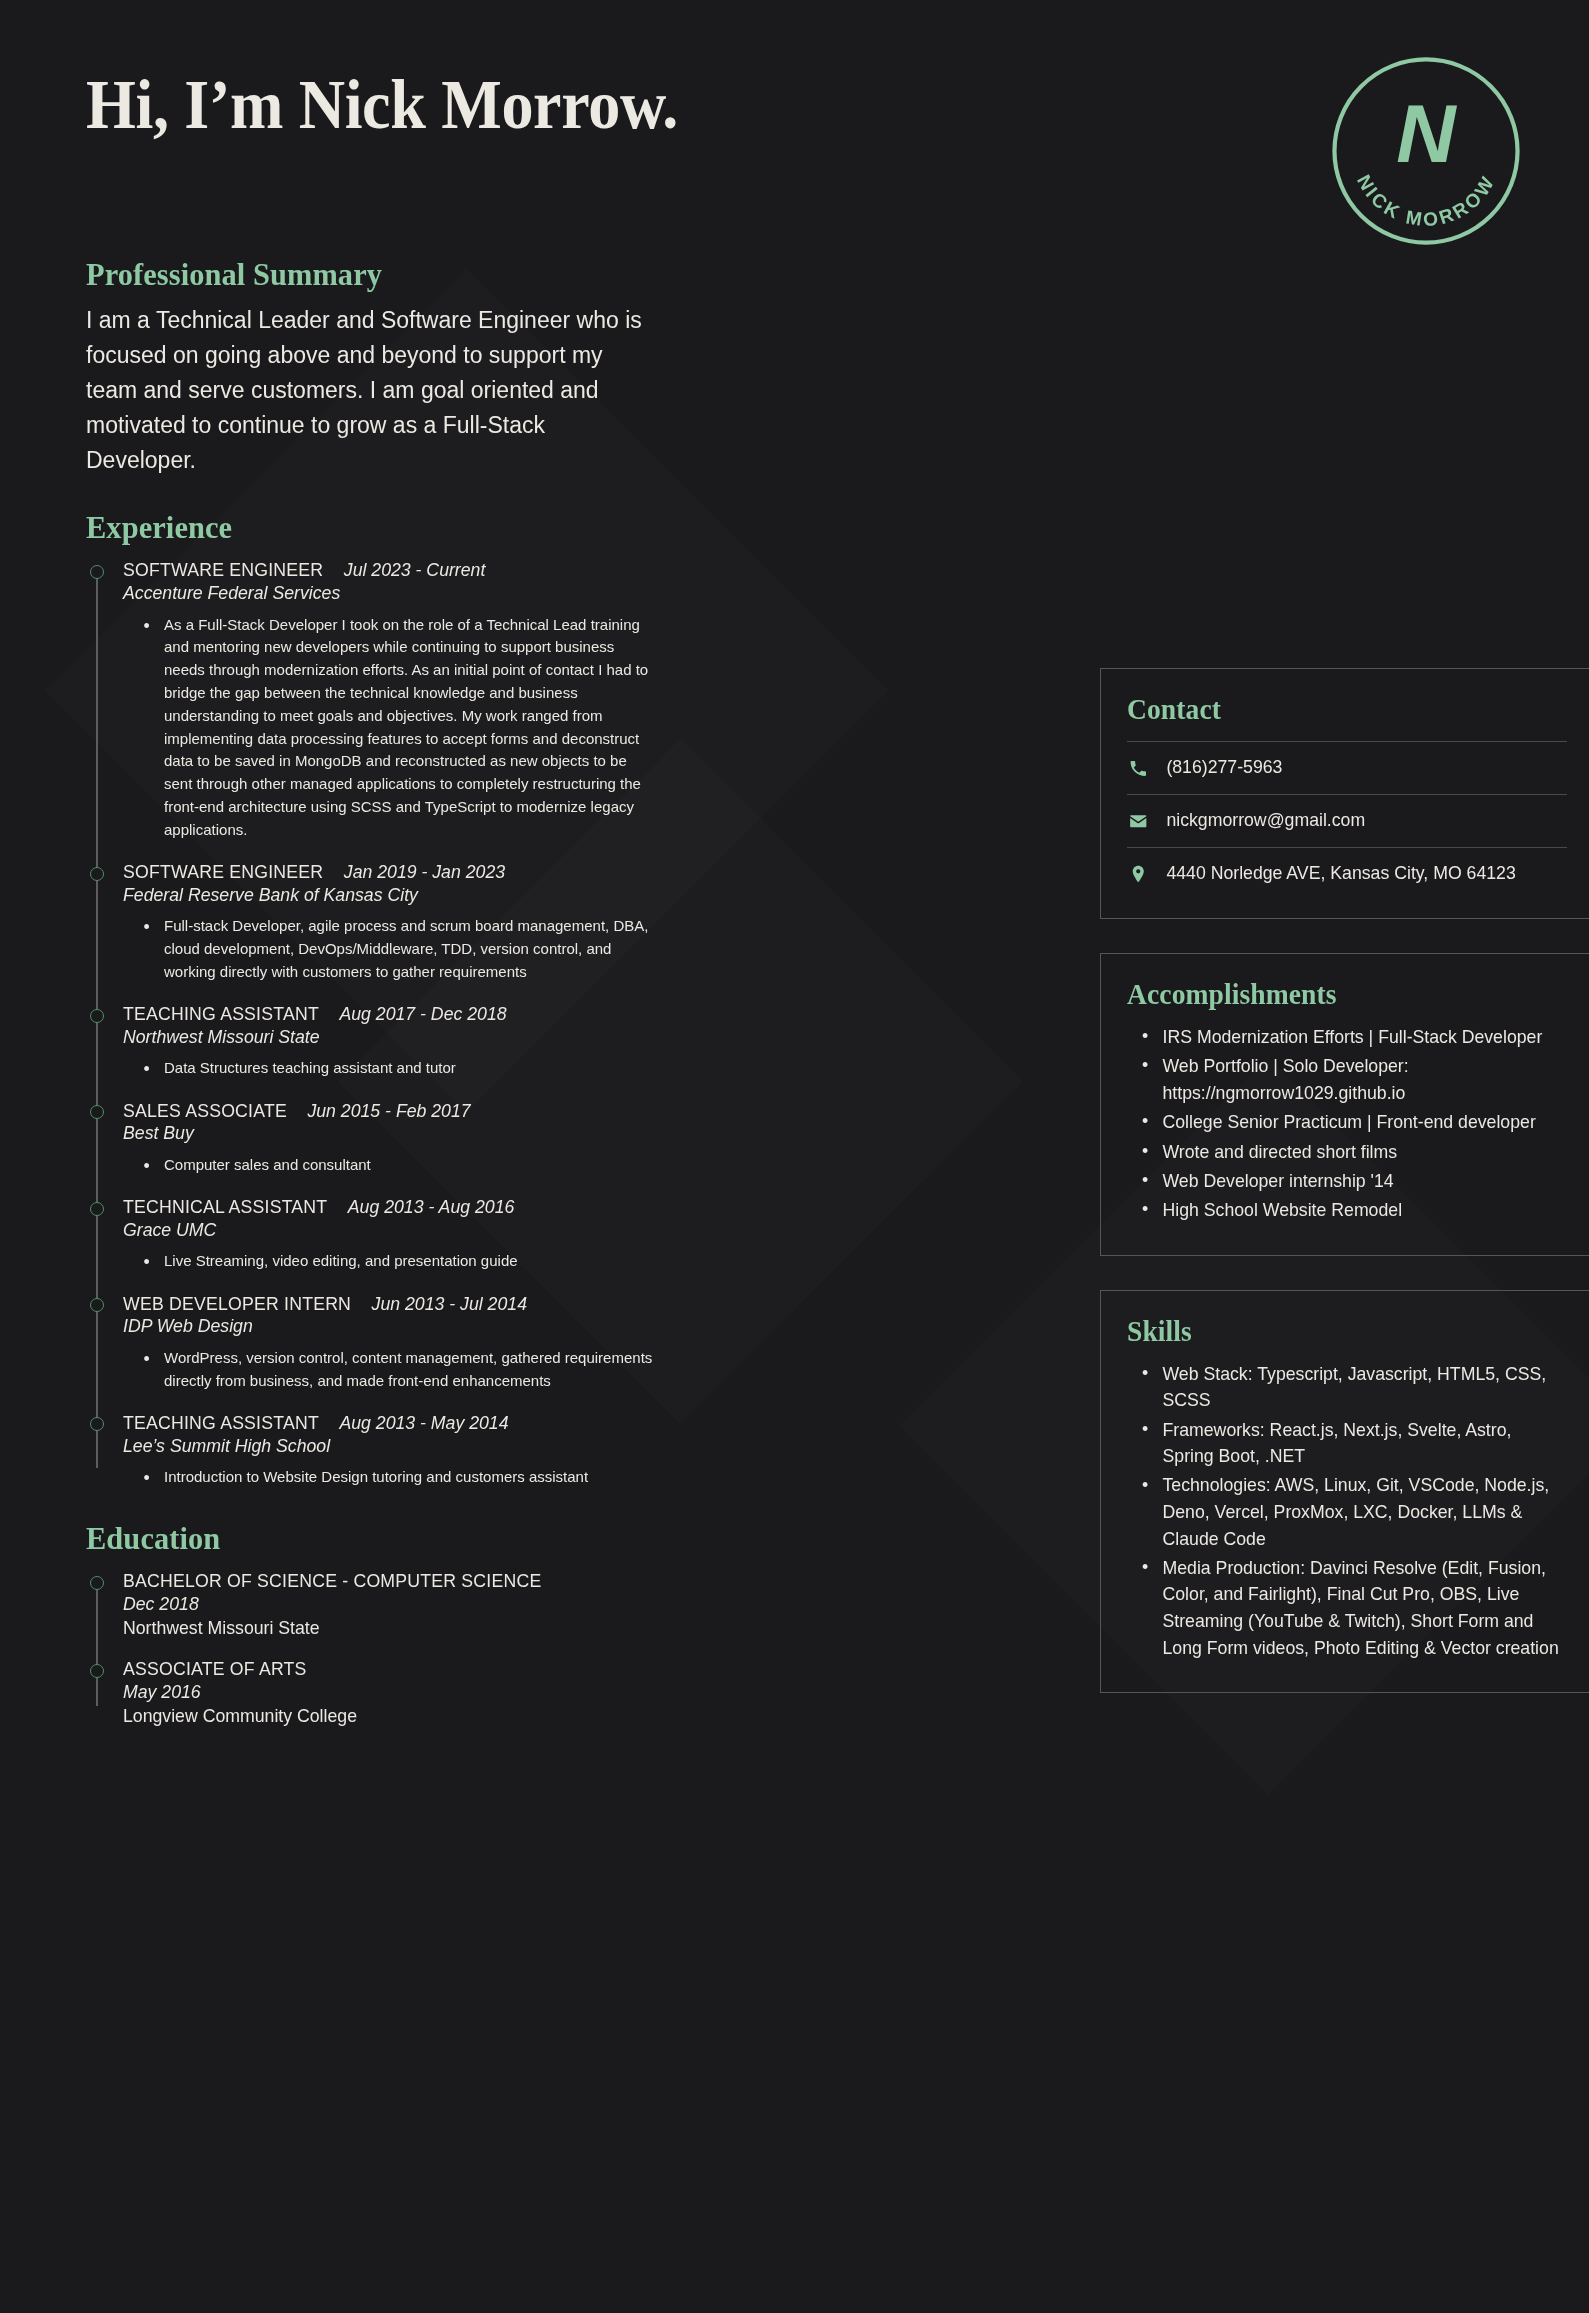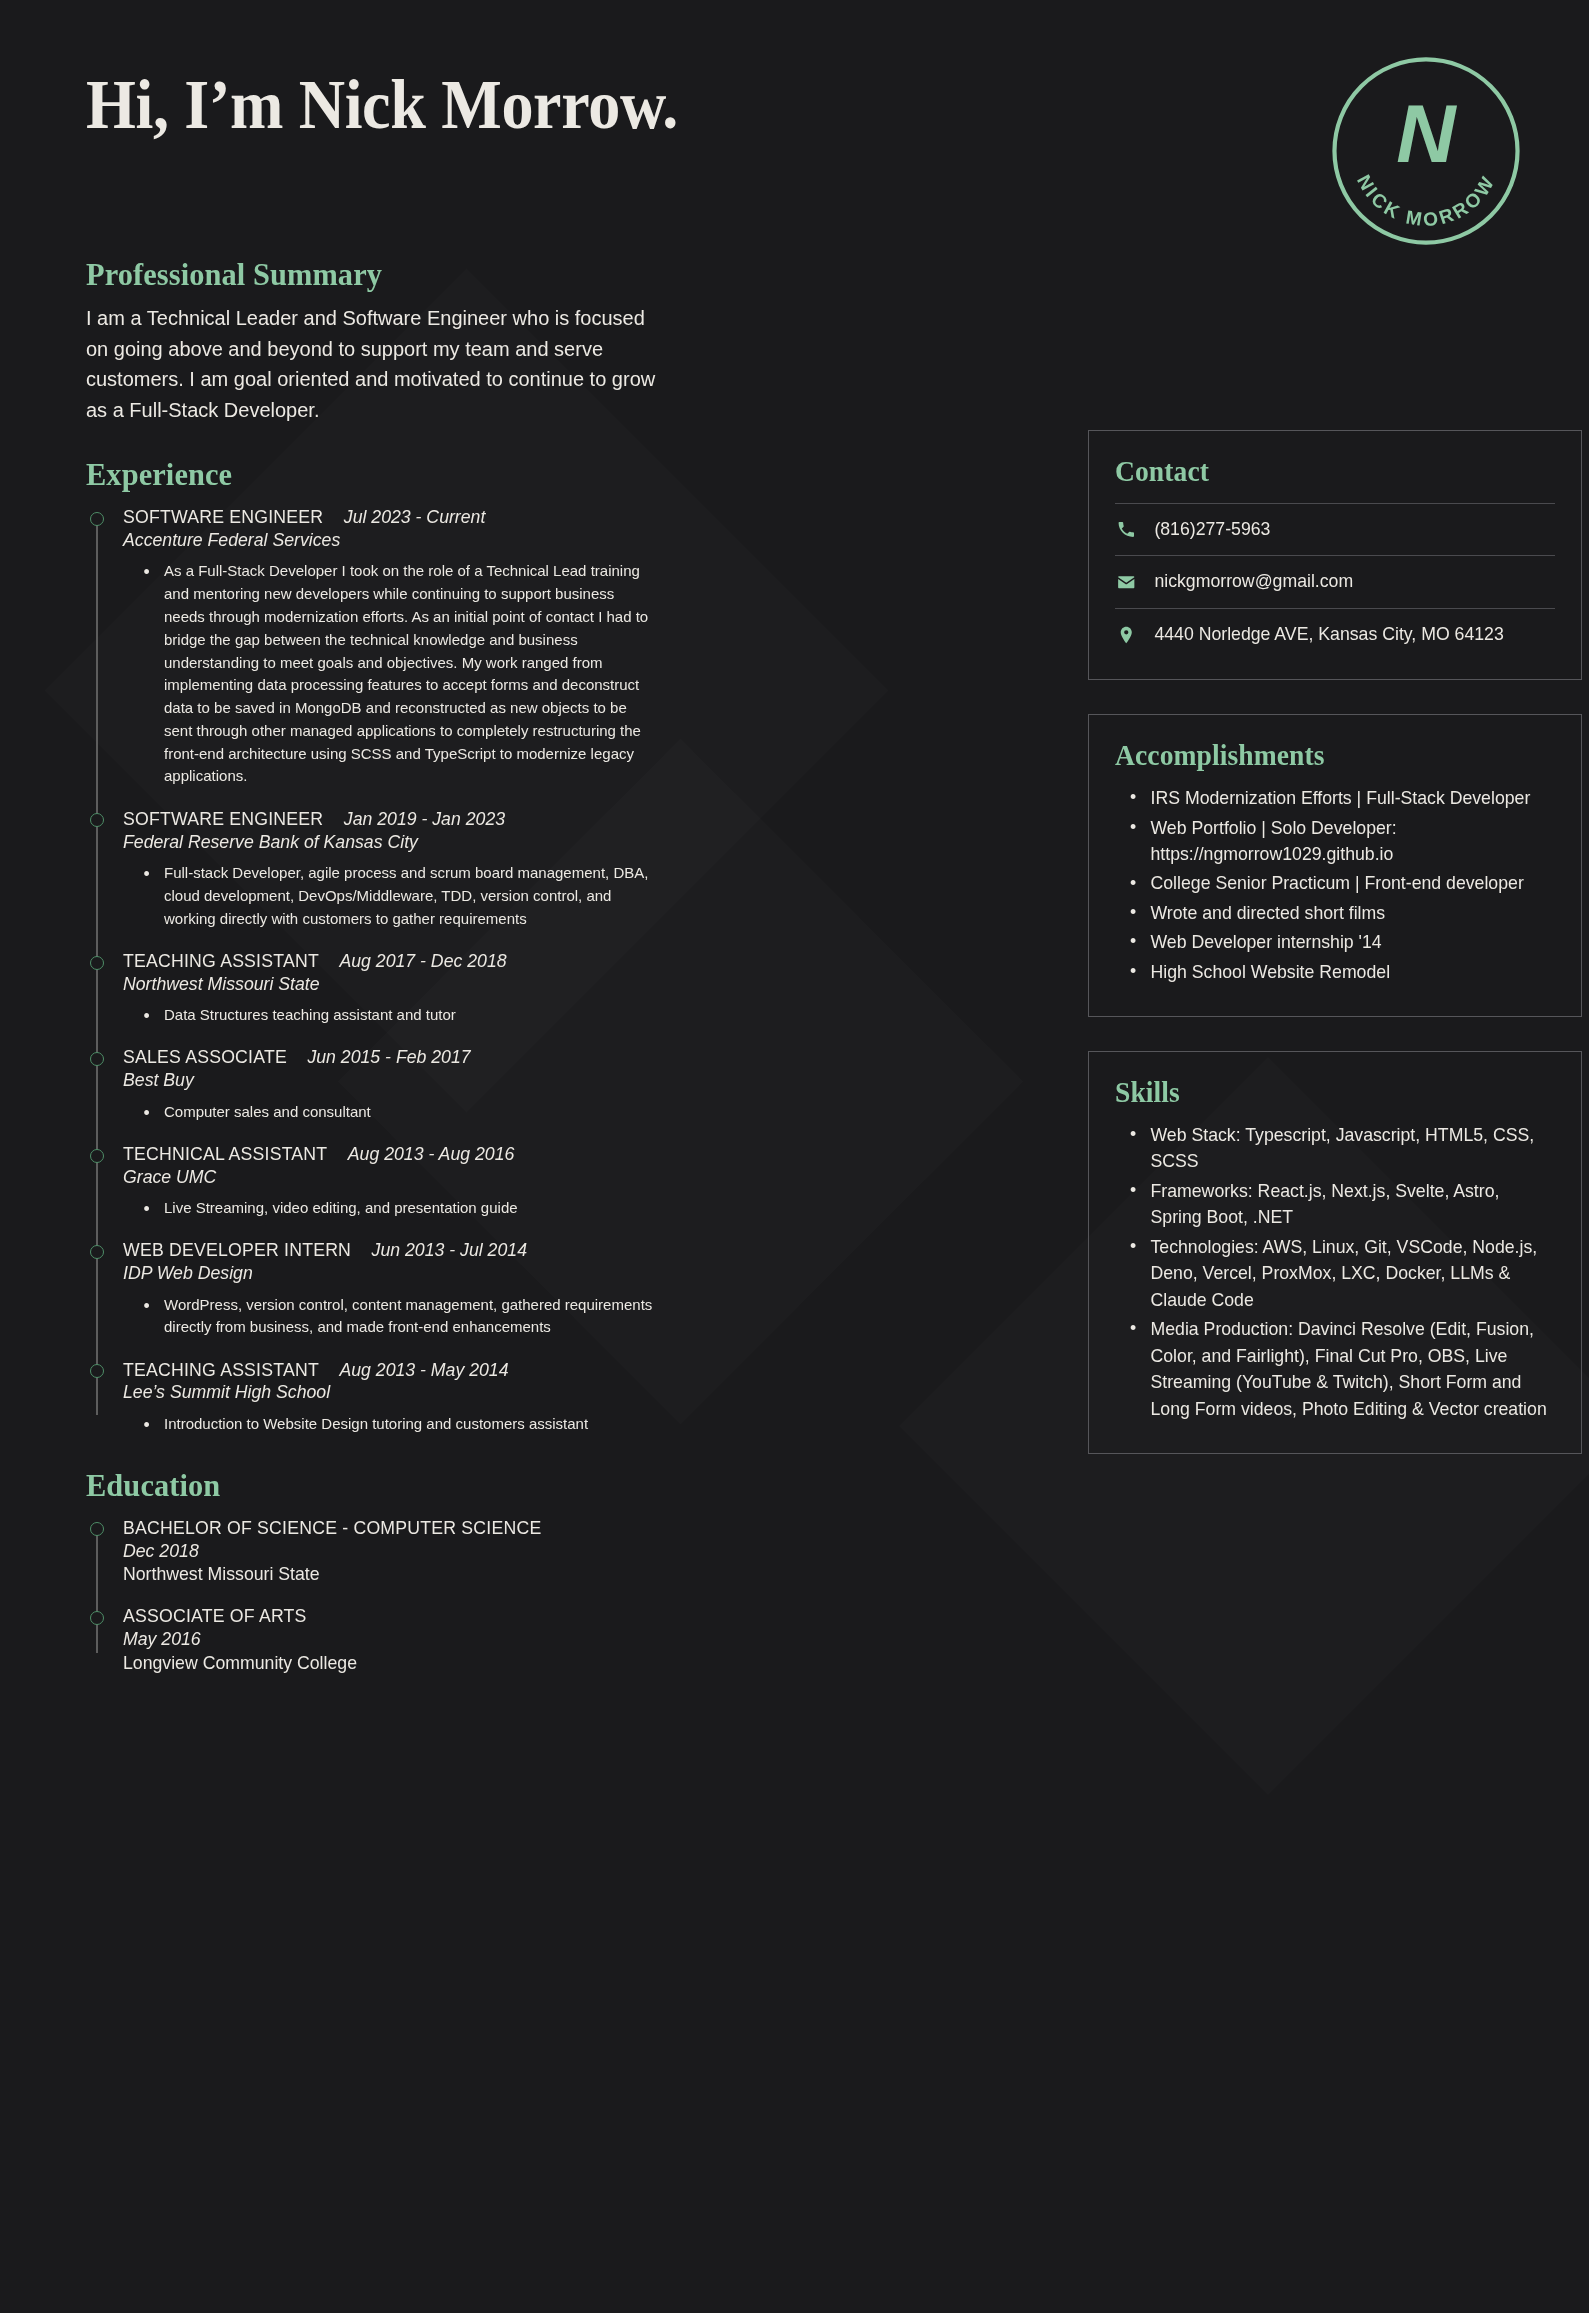--- a/index.html
+++ b/index.html
@@ -57,41 +57,41 @@
     right: 0px;
     top: 9.3px;
     width: 198px;
     height: 198px;
   }
   .logo-badge svg { display: block; width: 198px; height: 198px; }
 
   
   .columns {
     display: flex;
-    gap: 0px;
-    align-items: center;
+    gap: 12px;
+    align-items: flex-end;
   }
   .col-left  { width: 578px; flex: 0 0 578px; padding-right: 7.5px; }
   .col-right { width: 494px; flex: 0 0 494px; margin-left: 424px; }
 
   
   .section-heading {
     font-family: "Liberation Serif", "DejaVu Serif", serif;
     font-weight: 700;
     font-size: 32px;
     line-height: 1.1;
     color: #8ec9a4;
     letter-spacing: 0.1px;
     transform: scaleX(0.95);
     transform-origin: left center;
   }
 
   .summary-block { margin-top: 13px; }
   .summary-text {
-    font-size: 20px;
+    font-size: 23px;
     line-height: 1.52;
     color: #ece9e3;
     margin-top: 11.2px;
   }
 
   
   .timeline {
     position: relative;
     margin-top: 15px;
     padding-left: 37px;

